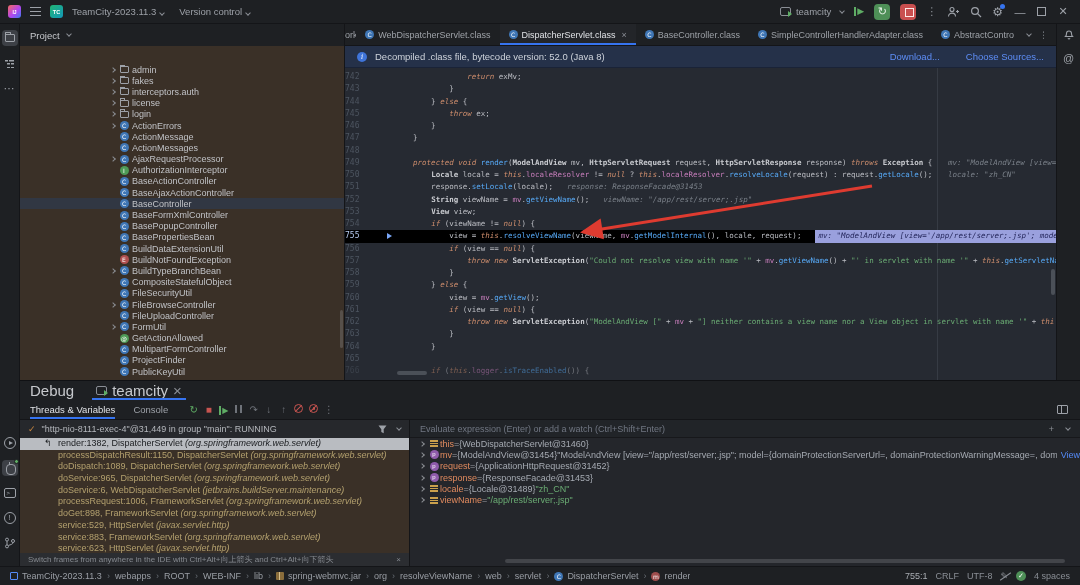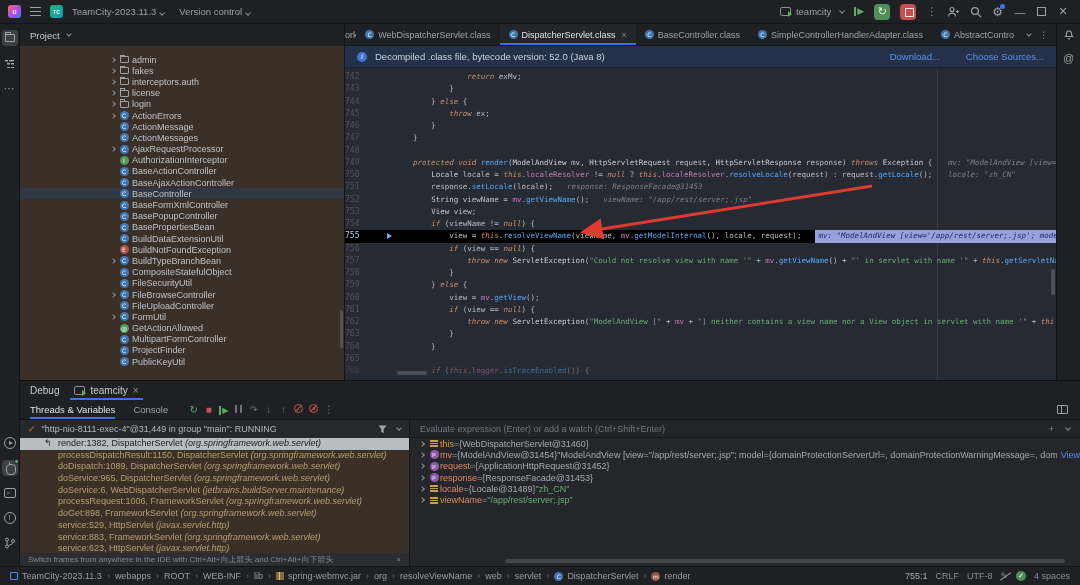--- a/index.html
+++ b/index.html
@@ -50,21 +50,21 @@
   .ic-bug::before{content:"";position:absolute;left:1.5px;top:2px;width:8px;height:9px;border:1.2px solid currentColor;border-radius:4px}
   .ic-bug::after{content:"";position:absolute;left:4.6px;top:0;width:1.6px;height:3px;background:currentColor}
   .greendot{position:absolute;right:-1px;top:-1px;width:5px;height:5px;border-radius:50%;background:#5fad65;border:1px solid #1e2023}
   .ic-term{width:12px;height:10px;border:1.2px solid currentColor;border-radius:2px;font-size:6px;line-height:8px;padding-left:2px;font-family:"DejaVu Sans Mono",monospace}
   .ic-problem{width:12px;height:12px;border:1.2px solid currentColor;border-radius:50%;font-size:8px;line-height:10px;text-align:center}
   .mt-auto{margin-top:auto}
 
   
   #project{position:absolute;left:20px;top:24px;width:325px;height:356px;background:#1e2023;border-right:1px solid #141518}
   #project .phead{height:22px;display:flex;align-items:center;padding-left:10px;font-size:9.5px;color:#c7c9cd;gap:3px}
-  #ptree{position:absolute;left:0;top:22px;right:0;bottom:0;background:#3a3027;overflow:hidden;padding-top:8px}
+  #ptree{position:absolute;left:0;top:22px;right:0;bottom:0;background:#3a3027;overflow:hidden;padding-top:18px}
   .tr{height:11.2px;display:flex;align-items:center;font-size:9px;color:#c0c2c6;padding-left:88px;white-space:nowrap}
   .tr.sel{background:#313743}
   .tr .chev{width:10px;flex:none;display:flex;align-items:center;justify-content:center;color:#8a8d92}
   .tr .ticon{width:12px;flex:none;display:flex;align-items:center;justify-content:center}
   .tr .lbl{margin-left:2px}
   .ci{width:9px;height:9px;border-radius:50%;font-size:6px;line-height:9px;text-align:center;color:#fff;font-family:"DejaVu Sans",sans-serif}
   .ci.class{background:#3f76b5}
   .ci.interface{background:#4e9a56}
   .ci.annotation{background:#4e9a56}
   .ci.exception{background:#b05050}
@@ -88,35 +88,35 @@
   #banner .spacer{flex:1}
   #code{position:absolute;left:0;top:44px;right:0;bottom:0;overflow:hidden;padding-top:3px}
   .guide{position:absolute;left:592px;top:0;bottom:0;width:1px;background:#363b44}
   .cl{display:flex;height:12.25px;line-height:12.25px;white-space:pre;font-family:"DejaVu Sans Mono",monospace;font-size:7.5px;position:relative}
   .cl .g{width:50px;flex:none;padding-right:14px;color:#4d5560;font-size:8px;position:relative}
   .cl .t{flex:none}
   .cl.exec{background:#000000}
   .cl.exec .g{color:#b9cdf3}
   .cl.dim{opacity:.5}
   .execmark{position:absolute;right:3px;top:2.5px;width:0;height:0;border-left:5px solid #7aa7f8;border-top:3.5px solid transparent;border-bottom:3.5px solid transparent}
-  .pl{color:#bcbec4}.kw{color:#cf8e6d;font-style:italic}.mt{color:#57aaf7}.fd{color:#c77dbb}.st{color:#6aab73}.ty{color:#c9cbd0;font-weight:normal}
+  .pl{color:#bcbec4}.kw{color:#cf8e6d;font-style:italic}.mt{color:#57aaf7}.fd{color:#c77dbb}.st{color:#6aab73}.ty{color:#c9cbd0;font-weight:bold}
   .h{color:#7a8089;font-style:italic;margin-left:14px}
   .h.fixed{position:absolute;left:603px;margin:0}
   .h.selh{background:#9aa0dd;color:#23255a;padding:0 3px}
   .escroll-v{position:absolute;right:1px;top:245px;width:4px;height:26px;border-radius:2px;background:#4b5058}
   .escroll-h{position:absolute;left:52px;bottom:5px;width:30px;height:4px;border-radius:2px;background:#4b5058}
   #arrow-svg{position:absolute;left:0;top:0;pointer-events:none}
 
   
   #right-stripe{position:absolute;left:1056px;top:24px;width:24px;height:542px;background:#1e2023;border-left:1px solid #141518;display:flex;flex-direction:column;align-items:center;padding-top:4px;gap:12px;color:#9da1a8}
   .ic-at{font-size:11px;color:#9da1a8}
 
   
   #debug{position:absolute;left:20px;top:380px;width:1060px;height:186px;background:#1e2023;border-top:1px solid #101114}
-  #dtabs{height:19px;display:flex;align-items:center;padding-left:10px;font-size:10px;color:#c7c9cd;gap:11px}
+  #dtabs{height:19px;display:flex;align-items:center;padding-left:10px;font-size:15px;color:#c7c9cd;gap:18px}
   .dsession{display:flex;align-items:center;gap:5px;position:relative;height:100%;padding:0 4px}
   .dsession::after{content:"";position:absolute;left:0;right:0;bottom:0;height:2px;background:#3674f0}
   #dtoolbar{height:20px;display:flex;align-items:center;padding-left:10px;font-size:9.5px;color:#9da1a8;gap:0;border-bottom:1px solid #141518}
   .dtab{padding:0 10px 0 0;height:100%;display:flex;align-items:center;position:relative;margin-right:8px}
   .dtab.on{color:#dfe1e5}
   .dtab.on::after{content:"";position:absolute;left:0;right:10px;bottom:0;height:2px;background:#3674f0}
   .dico{width:15px;text-align:center;font-size:10px;flex:none}
   .green{color:#5fad65}.red{color:#c75450}.gray{color:#6f737a}
   .ic-pause{width:7px;height:8px;display:inline-block;background:linear-gradient(90deg,#6f737a 0 2px,transparent 2px 4.5px,#6f737a 4.5px 7px)}
   .ic-mute{width:9px;height:9px;border:1.2px solid #c75450;border-radius:50%;position:relative;display:inline-block}

